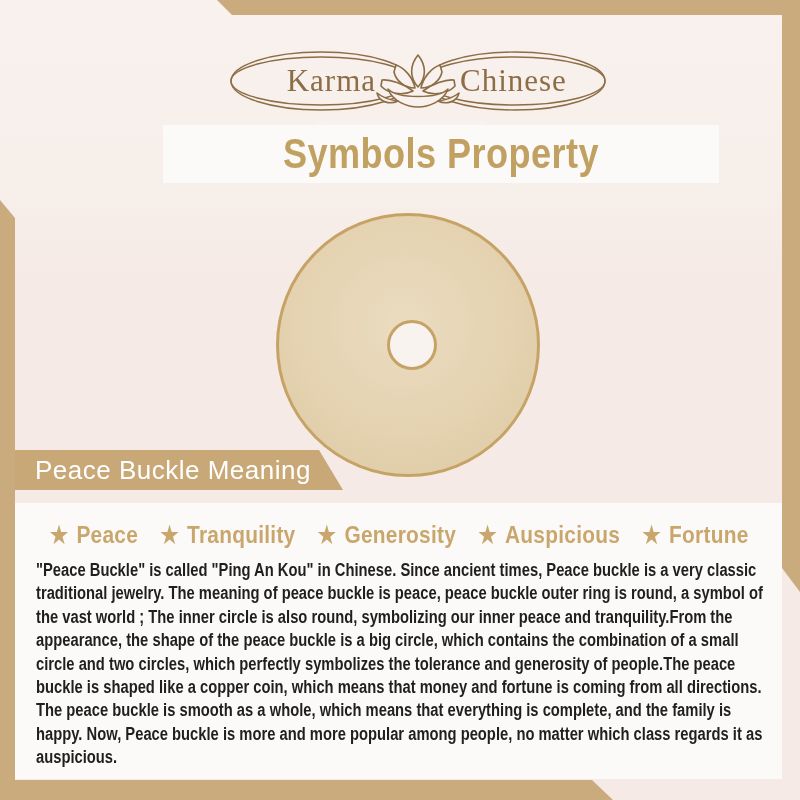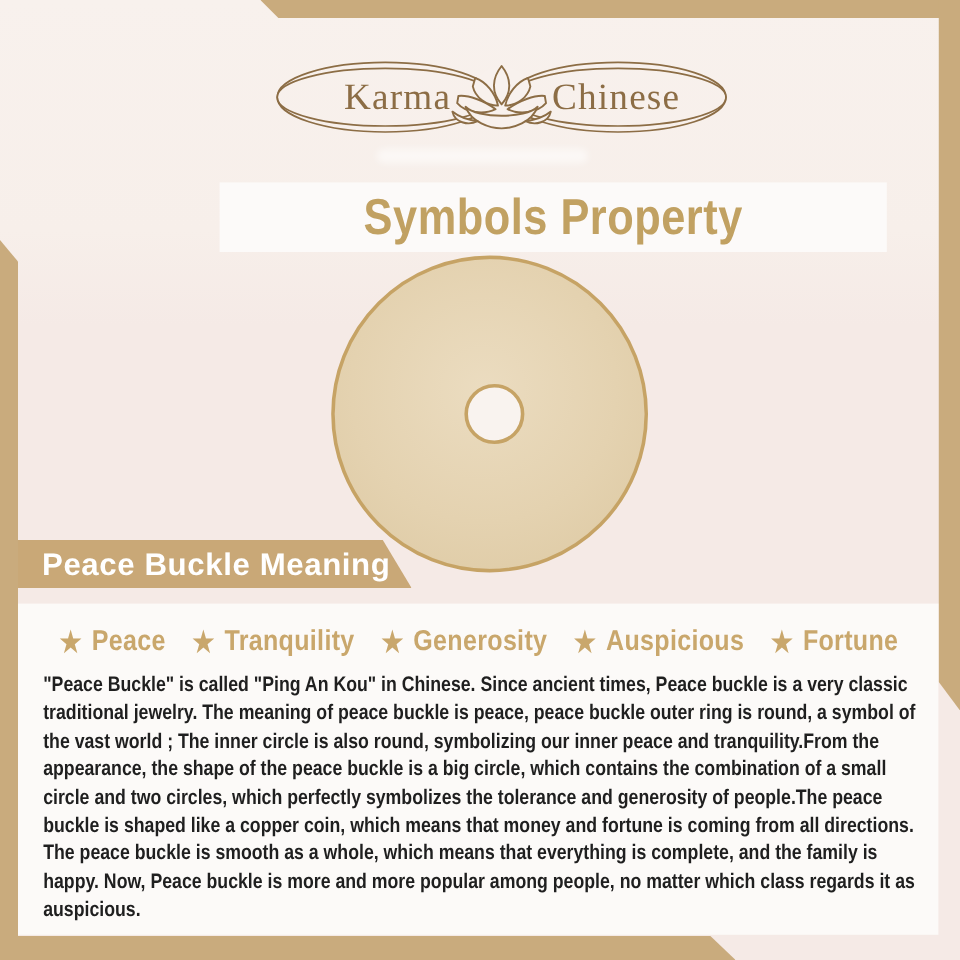--- a/index.html
+++ b/index.html
@@ -23,34 +23,34 @@
   .logo{position:absolute;left:50%;top:36px;width:400px;height:86px;transform:translateX(-50%);}
   .logo svg{position:absolute;left:0;top:0;}
   .brand{position:absolute;top:26px;font-family:"Liberation Serif","DejaVu Serif",serif;
     font-size:31px;line-height:38px;color:#8C6D45;letter-spacing:1px;}
   .brand-left{right:242px;}
   .brand-right{left:242px;}
   
   .ghost-line{position:absolute;left:314px;top:124px;width:176px;height:12px;border-radius:6px;
     background:rgba(255,255,255,0.55);filter:blur(3px);}
   
-  .title-banner{position:absolute;left:163px;top:152px;width:556px;height:58px;background:#FCFAF9;margin-left:20px;}
+  .title-banner{position:absolute;left:163px;top:125px;width:556px;height:58px;background:#FCFAF9;}
   .title-banner h1{margin:0;width:100%;height:58px;line-height:58px;text-align:center;
     font-size:42px;font-weight:bold;color:#C1A162;letter-spacing:0.5px;
     transform:scaleX(0.86);transform-origin:50% 50%;}
   
   .disc{position:absolute;left:276px;top:213px;width:264px;height:264px;border-radius:50%;
     box-sizing:border-box;border:3px solid #C6A365;
     background:radial-gradient(circle at 48% 42%,#EBDCC0 0%,#E4D2B0 55%,#DCC8A1 100%);}
   .disc .hole{position:absolute;left:50%;top:50%;width:50px;height:50px;margin:-25px 0 0 -21px;
     border-radius:50%;box-sizing:border-box;border:3px solid #C6A365;background:#F9F3EF;}
   
   .meaning-band{position:absolute;left:15px;top:450px;width:328px;height:40px;background:#C9A877;
     clip-path:polygon(0 0,304px 0,328px 40px,0 40px);}
-  .meaning-band span{display:block;padding-left:20px;font-size:26px;font-weight:bold;color:#FFFFFF;
+  .meaning-band span{display:block;padding-left:20px;font-size:26px;font-weight:normal;color:#FFFFFF;
     line-height:40px;letter-spacing:0.5px;}
   
   .panel{position:absolute;left:15px;top:503px;width:767px;height:276px;background:#FCFAF8;}
   .stars{display:flex;justify-content:center;align-items:center;margin-top:17px;gap:24px;
     transform:scaleX(0.87);transform-origin:50% 50%;}
   .star-item{display:flex;align-items:center;gap:8px;color:#C9A76C;font-weight:bold;}
   .star-glyph{font-size:27px;line-height:30px;}
   .star-label{font-size:24px;line-height:30px;letter-spacing:0.3px;}
   .body-text{margin:9px 0 0 21px;width:872px;transform:scaleX(0.843);transform-origin:0 0;
     font-size:17.5px;line-height:23.4px;font-weight:bold;color:#1F1F1F;}

